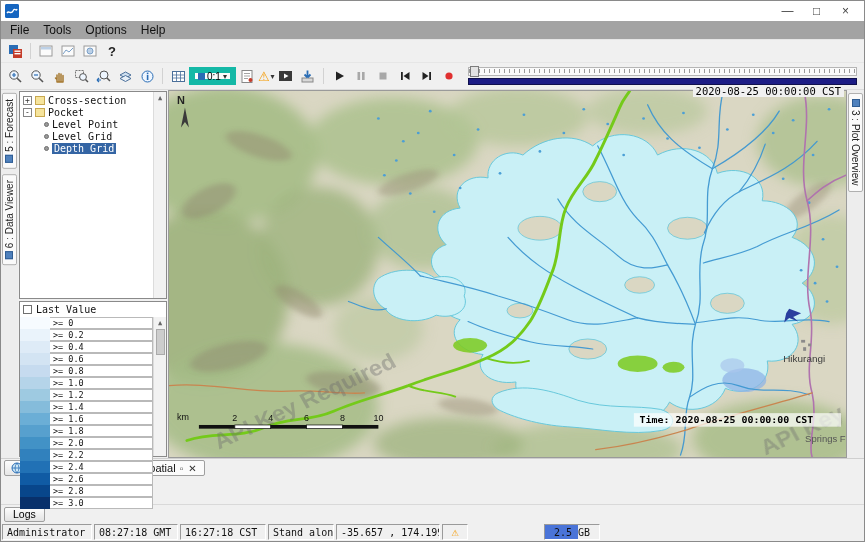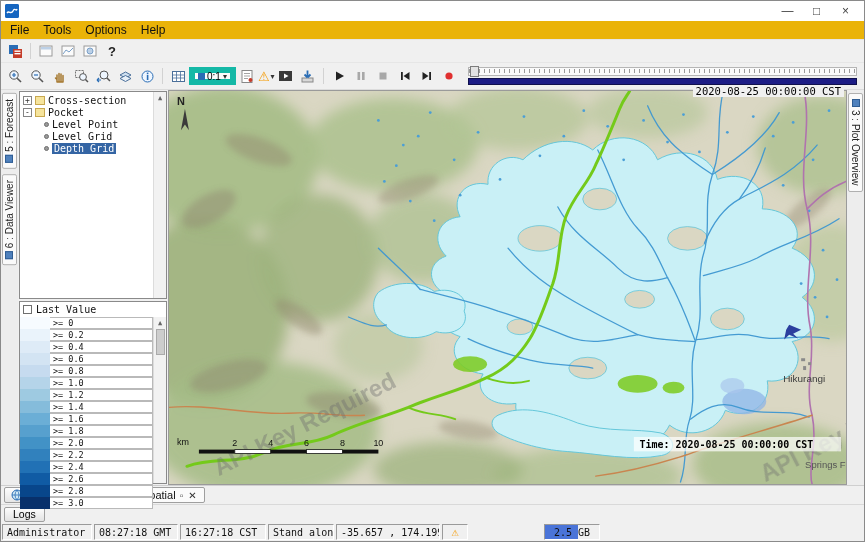--- a/index.html
+++ b/index.html
@@ -11,21 +11,21 @@
   
   .titlebar { height:20px; background:#ffffff; display:flex; align-items:center; padding:0 4px; gap:5px; flex:0 0 auto; }
   .app-icon { width:14px; height:14px; background:#1565c0; border-radius:2px; position:relative; flex:0 0 auto; }
   .app-icon svg { display:block; }
   .title-text { font-size:12px; color:#000; }
   .win-controls { margin-left:auto; display:flex; }
   .win-btn { width:29px; height:19px; display:flex; align-items:center; justify-content:center;
              font-size:12px; color:#444; cursor:default; }
 
   
-  .menubar { height:18px; background:#eab308; display:flex; align-items:center; padding:0 2px; flex:0 0 auto; }
+  .menubar { height:18px; background:#a3a3a3; display:flex; align-items:center; padding:0 2px; flex:0 0 auto; }
   .menu-item { font-size:12px; color:#111; padding:0 7px; }
 
   
   .toolbar { background:#f0f0f0; display:flex; align-items:center; padding:0 3px; flex:0 0 auto; }
   .toolbar1 { height:23px; border-top:1px solid #e6e6e6; }
   .toolbar2 { height:27px; border-top:1px solid #e6e6e6; }
   .tbtn { width:22px; height:20px; border:none; background:transparent; display:flex; align-items:center;
           justify-content:center; padding:0; font-family:"Liberation Sans",sans-serif; }
   .tbtn.help { font-size:13px; font-weight:bold; color:#222; }
   .tsep { width:1px; height:16px; background:#d2d2d2; margin:0 4px; }
@@ -87,21 +87,21 @@
 
   
   .bottom-tabs { height:19px; background:#f0f0f0; border-top:1px solid #cfcfcf; display:flex; align-items:center;
                  gap:3px; padding:0 3px; flex:0 0 auto; }
   .btab { display:flex; align-items:center; gap:3px; font-size:11px; color:#111; padding:0 6px; height:16px;
           border:1px solid #9f9f9f; border-radius:2px; background:linear-gradient(#fdfdfd,#e6e6e6); }
   .btab.active { background:#fbfbfb; }
   .btab .mini { font-size:10px; color:#333; padding:0 1px; }
 
   .logs-row { height:19px; background:#f0f0f0; border-top:1px solid #d9d9d9; display:flex; align-items:center;
-              padding:0 3px; flex:0 0 auto; }
+              padding:0 3px; flex:0 0 auto;margin-top:27px; }
   .logs-btn { font-size:10.5px; height:15px; padding:0 8px; border:1px solid #9f9f9f; border-radius:2px;
               background:linear-gradient(#fdfdfd,#e3e3e3); font-family:"Liberation Sans",sans-serif; }
 
   
   .statusbar { height:18px; background:#f0f0f0; display:flex; align-items:stretch; gap:2px; padding:1px;
                flex:0 0 auto; font-family:"DejaVu Sans Mono",monospace; font-size:10px; color:#111; }
   .sb { border:1px solid; border-color:#9a9a9a #ffffff #ffffff #9a9a9a; display:flex; align-items:center;
         padding:0 4px; white-space:nowrap; overflow:hidden; background:#f0f0f0; }
   .sb-user { width:90px; }
   .sb-systime { flex:1 1 auto; }

